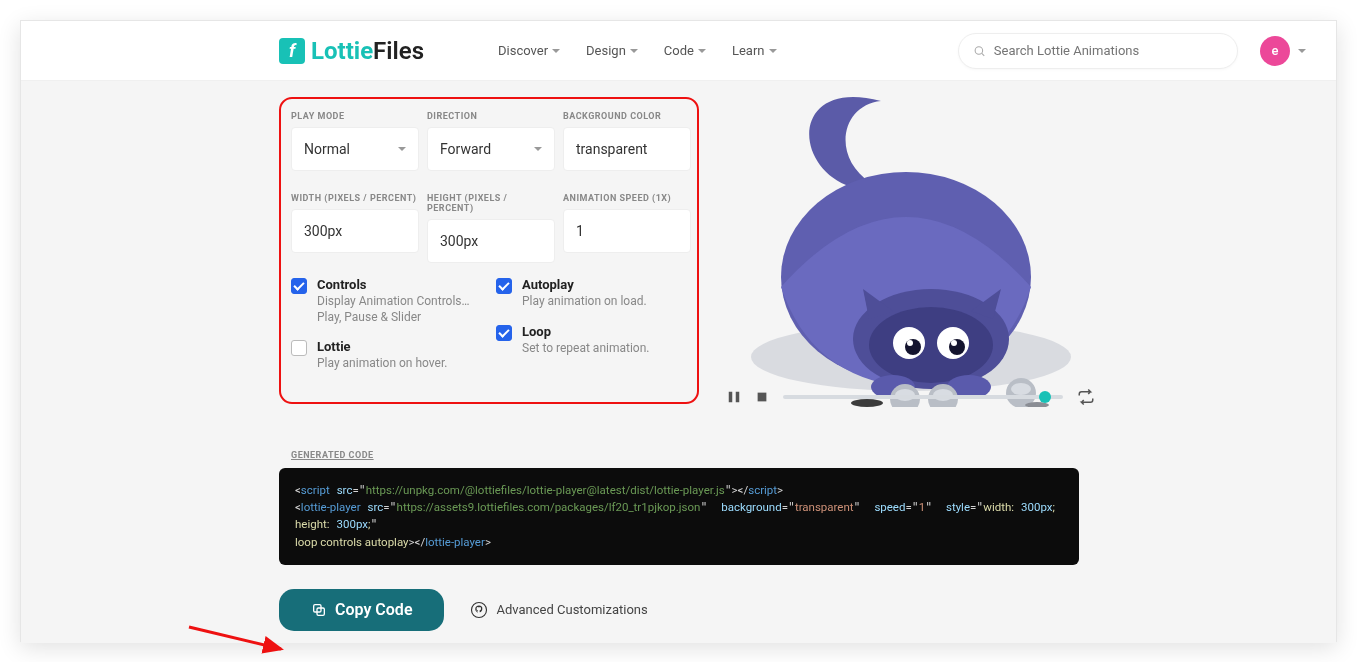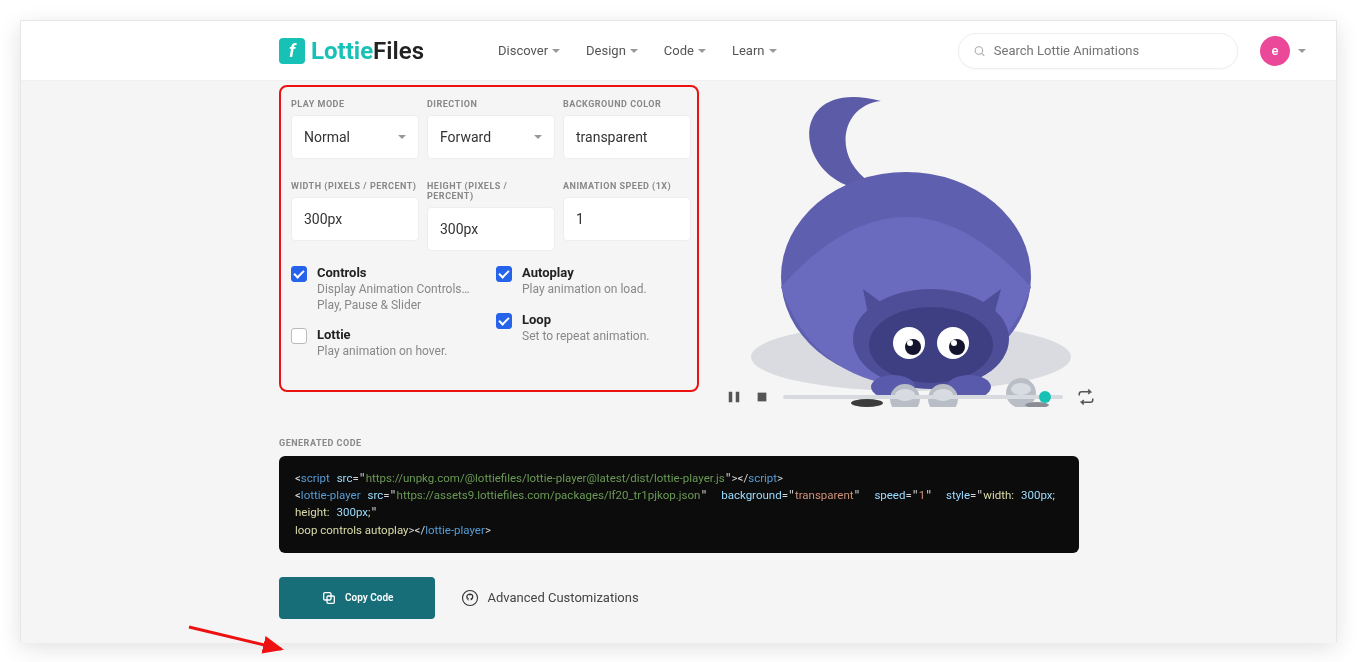--- a/index.html
+++ b/index.html
@@ -16,43 +16,43 @@
   .chev { width:0; height:0; border-left:4px solid transparent; border-right:4px solid transparent; border-top:4px solid #999; }
   .spacer { flex:1; }
   .search { display:flex; align-items:center; background:#fff; border:1px solid #eee; border-radius:22px; height:36px; width:280px; padding:0 14px; gap:8px; box-shadow:0 1px 3px rgba(0,0,0,.03); }
   .search svg { width:14px; height:14px; stroke:#aaa; }
   .search input { border:none; outline:none; font-size:13px; width:100%; color:#666; }
   .avatar { width:30px; height:30px; border-radius:50%; background:#ec4899; color:#fff; display:flex; align-items:center; justify-content:center; font-size:13px; margin:0 8px 0 22px; font-weight:500; }
   .av-chev { margin-right:30px; }
   
   .content { position:relative; background:#f5f5f5; height:562px; padding:0; }
   .left-col { position:absolute; left:258px; top:0; width:420px; }
-  .red-box { border:2px solid #e11; border-radius:8px; padding:12px 6px 16px 10px; margin-top:4px; background:transparent; }
+  .red-box { border:2px solid #e11; border-radius:13px; padding:12px 6px 16px 10px; margin-top:16px; background:transparent; }
   .row3 { display:flex; gap:8px; }
   .field { flex:1; }
   .lbl { font-size:9px; letter-spacing:.5px; color:#888; font-weight:700; text-transform:uppercase; margin-bottom:6px; display:block; }
   .input, .select { background:#fff; border:1px solid #eee; border-radius:4px; height:44px; padding:0 12px; font-size:14px; color:#333; display:flex; align-items:center; justify-content:space-between; width:100%; }
   .select { cursor:pointer; }
   .input input { border:none; outline:none; width:100%; font-size:14px; color:#333; }
   .row-gap { height:22px; }
   .checks { display:flex; gap:10px; margin-top:14px; }
   .check-col { flex:1; }
   .chk-row { display:flex; gap:10px; }
   .chk { width:16px; height:16px; border:1px solid #bbb; border-radius:3px; background:#fff; flex-shrink:0; margin-top:1px; cursor:pointer; display:flex; align-items:center; justify-content:center; }
   .chk.checked { background:#2563eb; border-color:#2563eb; }
   .chk.checked::after { content:""; display:block; width:4px; height:8px; border:solid #fff; border-width:0 2px 2px 0; transform:rotate(45deg); margin-top:-2px; }
   .chk-title { font-size:13px; font-weight:700; color:#222; }
   .chk-desc { font-size:12px; color:#888; margin-top:2px; line-height:1.3; }
   .chk-block { margin-bottom:14px; }
   
-  .gc-lbl { font-size:9px; letter-spacing:.5px; color:#888; font-weight:700; margin:46px 0 8px 0; }
+  .gc-lbl { font-size:9px; letter-spacing:.5px; color:#888; font-weight:700; margin:46px 0 8px 12px;text-decoration:underline; }
   .code { background:#0c0c0c; border-radius:6px; padding:14px 16px; width:800px; font-family: Menlo, Consolas, monospace; font-size:11.5px; line-height:1.5; color:#ccc; }
   .code .tag{color:#d4d4d4}.code .elem{color:#569cd6}.code .attr{color:#9cdcfe}.code .eq{color:#d4d4d4}.code .str{color:#6a9955}.code .strO{color:#ce9178}.code .strB{color:#9cdcfe}.code .valY{color:#dcdcaa}
   .actions { display:flex; align-items:center; gap:26px; margin-top:24px; }
-  .copy-btn { background:#176e79; color:#fff; border:none; border-radius:4px; height:42px; padding:0 42px; font-size:10px; font-weight:600; display:flex; align-items:center; gap:8px; cursor:pointer; }
+  .copy-btn { background:#176e79; color:#fff; border:none; border-radius:15px; height:42px; padding:0 32px; font-size:16px; font-weight:600; display:flex; align-items:center; gap:8px; cursor:pointer; }
   .copy-btn svg { width:16px; height:16px; stroke:#fff; fill:none; }
   .adv { display:flex; align-items:center; gap:8px; font-size:13px; color:#444; cursor:pointer; }
   
   .arrow { position:absolute; left:164px; top:540px; pointer-events:none; }
   
   .preview { position:absolute; left:700px; top:6px; width:380px; }
   .cat-stage{ width:380px; height:300px; position:relative; }
   
   .player { display:flex; align-items:center; gap:14px; margin-top:2px; padding:0 6px; }
   .pbtn { width:14px; cursor:pointer; }

